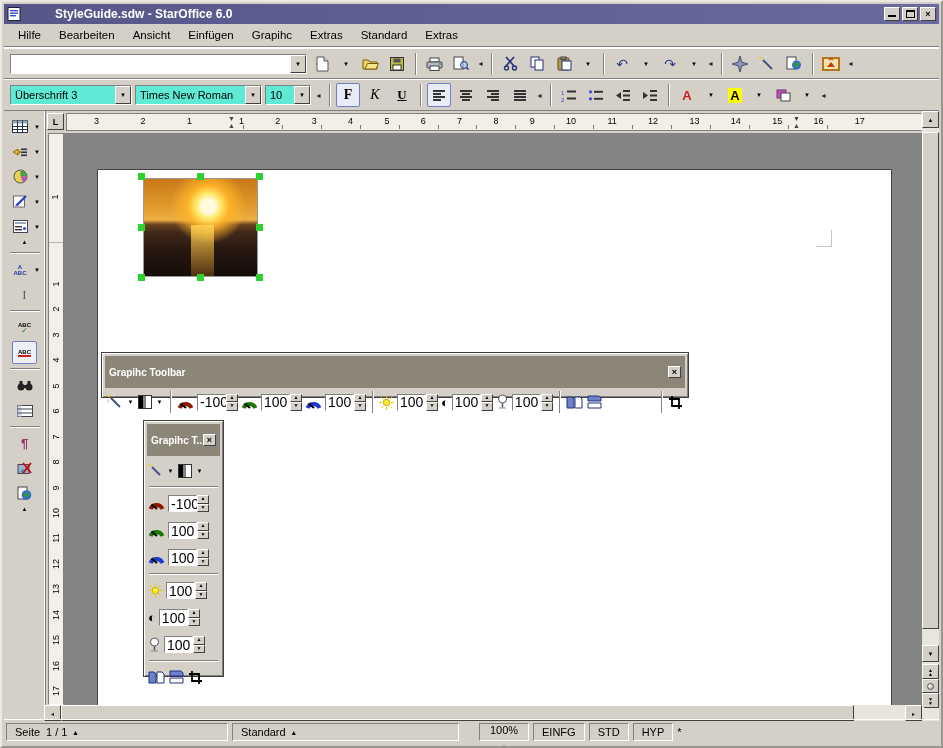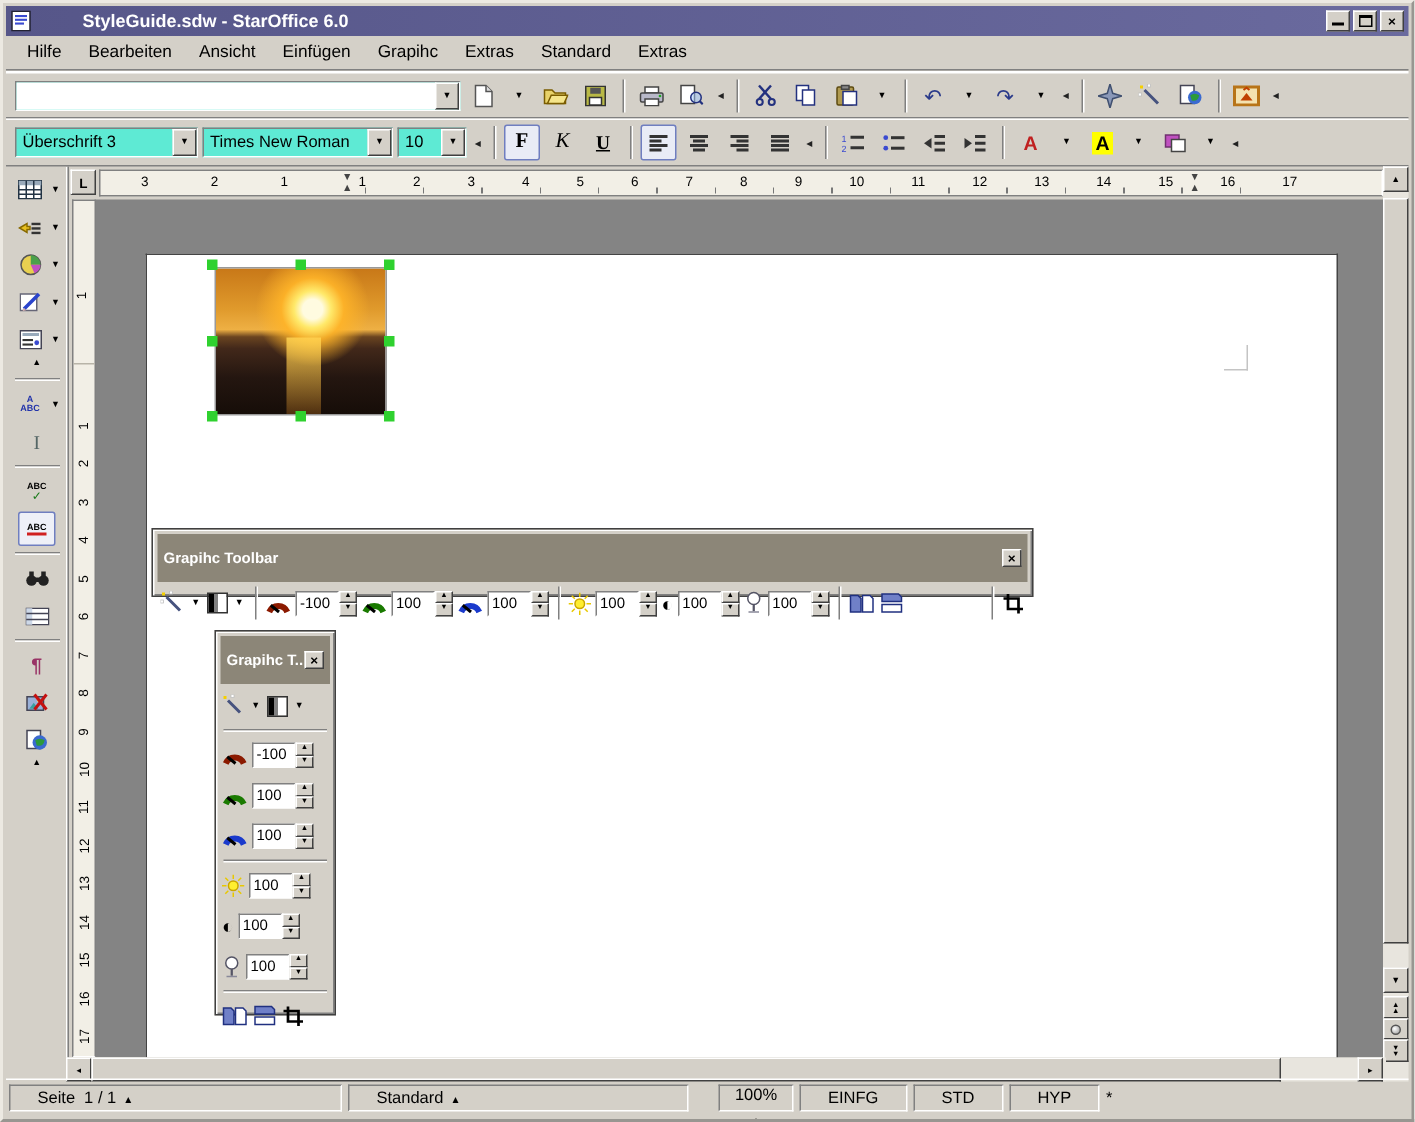--- a/index.html
+++ b/index.html
@@ -130,21 +130,21 @@
               padding:16px 4px; white-space:nowrap; overflow:hidden; }
   .gt-close { margin-left:auto; width:13px; height:12px; background:#d4d0c8; color:#000;
               border:1px solid; border-color:#fff #404040 #404040 #fff; font-size:9px;
               line-height:10px; text-align:center; font-weight:bold; flex:none; }
   .gt-row { display:flex; align-items:center; gap:3px; padding:2px 5px; }
   .gtv-row { display:flex; align-items:center; gap:3px; padding:1px 4px; height:27px; }
   .gtv-sep { height:2px; border-top:1px solid #808080; border-bottom:1px solid #fff;
              margin:2px 5px; }
   .spin { display:flex; height:17px; flex:none; }
   .spin-val { width:29px; background:#fff; border:1px solid; border-color:#808080 #fff #fff #808080;
-              font-size:10px; display:flex; align-items:center; padding:0 2px; }
+              font-size:14px; display:flex; align-items:center; padding:0 2px; }
   .spin-btns { width:12px; display:flex; flex-direction:column; }
   .sa { flex:1; background:#d4d0c8; border:1px solid; border-color:#fff #404040 #404040 #fff;
         font-size:5px; line-height:5px; text-align:center; }
   .ic-mode { width:14px; height:14px; border:1px solid #333;
              background:linear-gradient(90deg,#000 0 30%,#808080 30% 55%,#fff 55%); }
   .contrast-g { font-size:13px; line-height:13px; }
 
   
   .vscroll { position:absolute; right:2px; top:109px; width:17px; height:610px; background:#e8e5de; }
   .hscroll { position:absolute; left:42px; top:703px; width:880px; height:16px; background:#e8e5de; }
@@ -160,21 +160,21 @@
   .nav-dot  { width:7px; height:7px; border-radius:50%; border:1px solid #555;
               background:radial-gradient(circle at 35% 35%, #fff, #999); }
   .hs-left  { left:0; top:0; width:17px; height:16px; }
   .hs-thumb { left:17px; top:0; width:793px; height:16px; }
   .hs-right { left:861px; top:0; width:17px; height:16px; }
 
   
   .statusbar { position:absolute; left:2px; right:2px; bottom:2px; height:25px;
                border-top:1px solid #fff; display:flex; align-items:center; gap:4px;
                padding:0 2px; font-size:11px; }
-  .sb-field { height:18px; display:flex; align-items:center; gap:6px; padding:0 18px;
+  .sb-field { height:18px; display:flex; align-items:center; gap:6px; padding:0 8px;
               border:1px solid; border-color:#808080 #fff #fff #808080; }
   .tri { font-size:8px; }
 
   svg { display:block; }
 </style>
 </head>
 <body>
 
 <div class="window">
 

